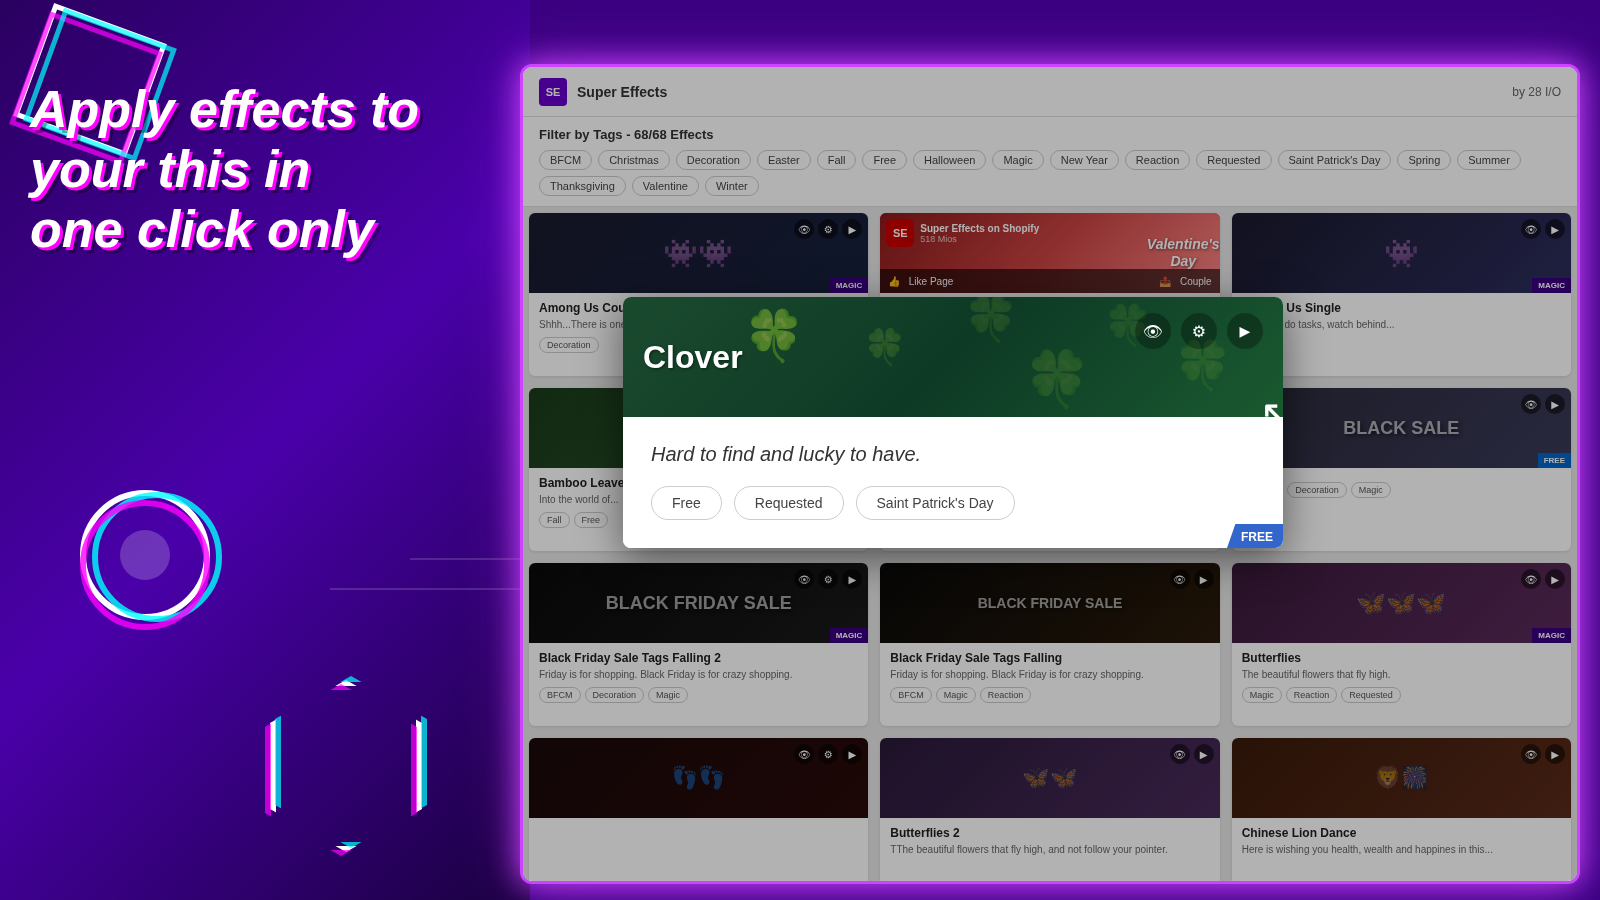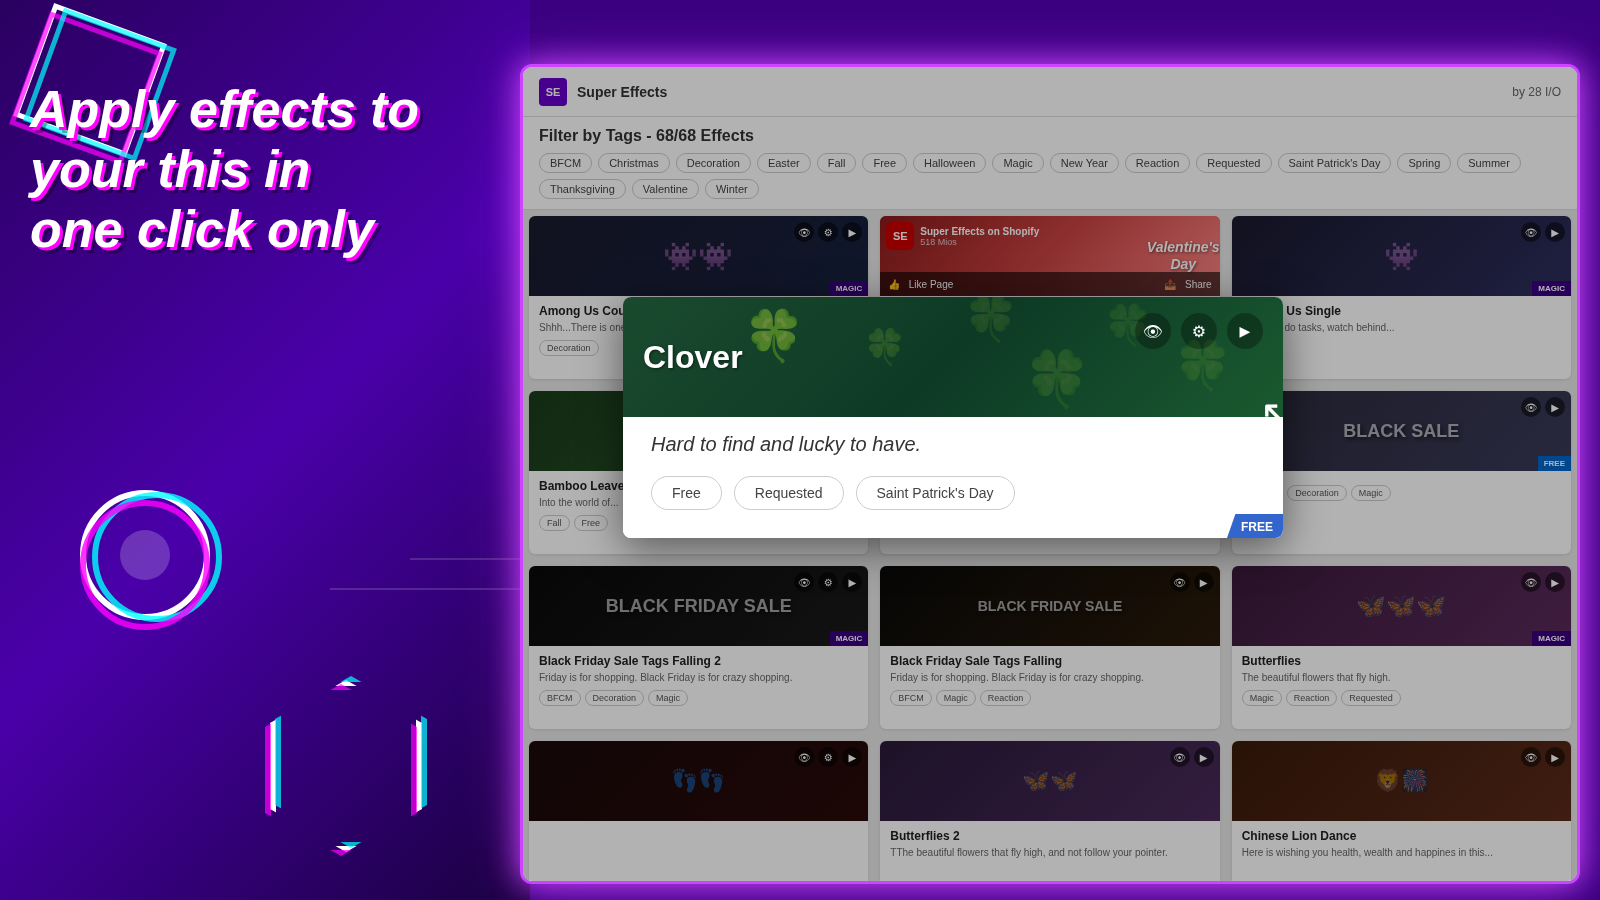--- a/index.html
+++ b/index.html
@@ -187,21 +187,21 @@
       color: #666;
     }
 
     
     .filter-bar {
       background: #ffffff;
       padding: 10px 16px;
       border-bottom: 1px solid #ddd;
     }
     .filter-title {
-      font-size: 16px;
+      font-size: 13px;
       font-weight: 600;
       color: #333;
       margin-bottom: 8px;
     }
     .tags-row {
       display: flex;
       flex-wrap: wrap;
       gap: 6px;
     }
     .tag-chip {
@@ -389,21 +389,21 @@
       position: absolute;
       bottom: -20px;
       right: -10px;
       font-size: 40px;
       color: white;
       z-index: 30;
       pointer-events: none;
     }
 
     .clover-body {
-      padding: 16px 28px 28px;
+      padding: 26px 28px 28px;
       background: white;
     }
 
     .clover-tagline {
       font-size: 20px;
       color: #333;
       margin-bottom: 20px;
       font-style: italic;
     }
 
@@ -562,21 +562,21 @@
 
     <div class="effect-card">
       <div class="card-thumbnail" style="background:#cc2233;height:80px;position:relative;">
         <div class="valentine-featured">
           <div class="valentine-title">Valentine's<br>Day</div>
         </div>
         <div class="like-bar">
           <span>👍</span>
           <span>Like Page</span>
           <span style="margin-left:auto;">📤</span>
-          <span>Share</span>
+          <span>Couple</span>
         </div>
         <div style="position:absolute;top:6px;left:6px;display:flex;align-items:center;gap:6px;">
           <div class="se-logo" style="width:28px;height:28px;font-size:11px;">SE</div>
           <div>
             <div style="font-size:10px;font-weight:bold;color:white;">Super Effects on Shopify</div>
             <div style="font-size:9px;color:rgba(255,255,255,0.7);">518 Mios</div>
           </div>
         </div>
       </div>
       <div class="card-body">

